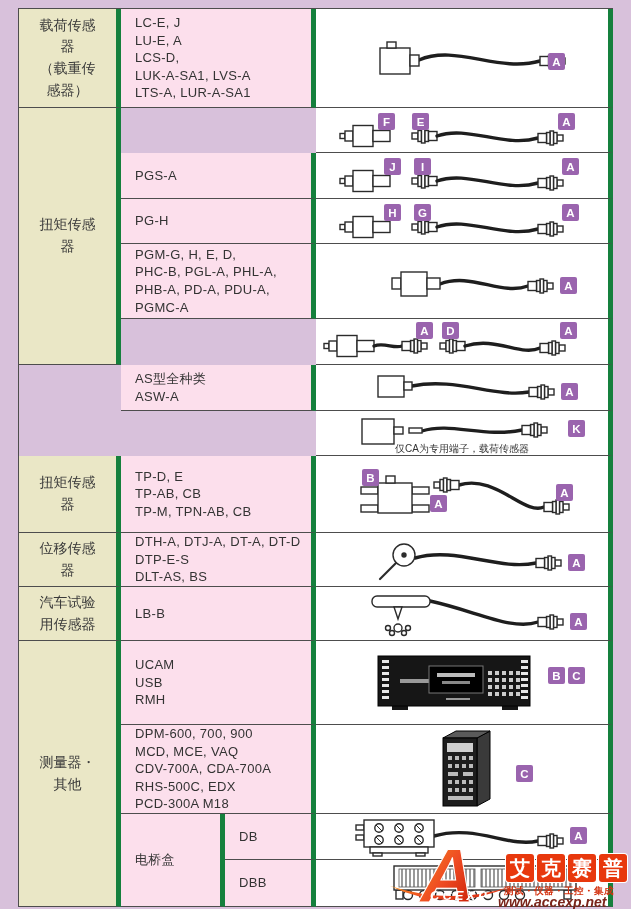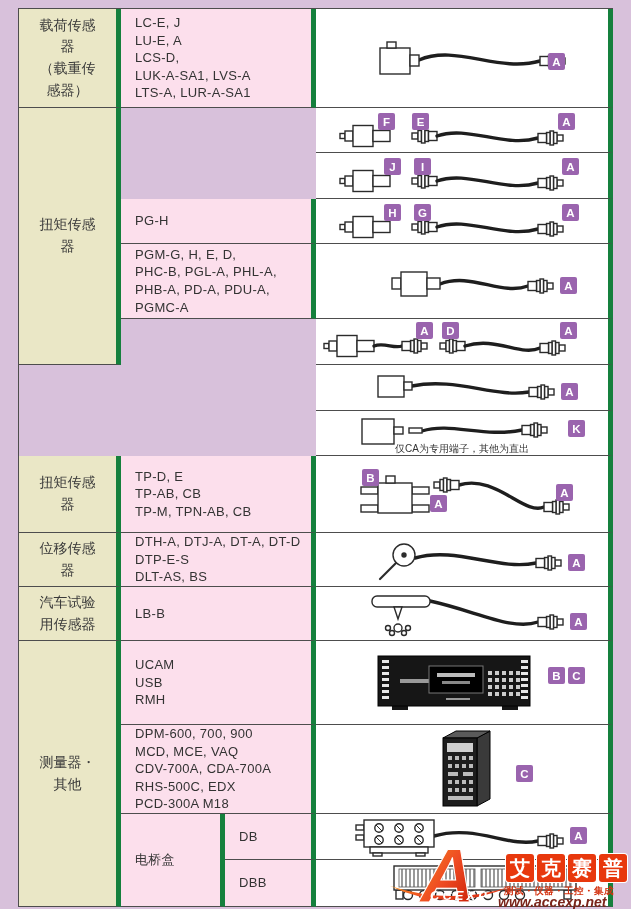--- a/index.html
+++ b/index.html
@@ -74,25 +74,28 @@
     <div class="cell cat" style="grid-row:9/10">扭矩传感器</div>
     <div class="cell cat" style="grid-row:10/11">位移传感器</div>
     <div class="cell cat" style="grid-row:11/12">汽车试验用传感器</div>
     <div class="cell cat" style="grid-row:12/16">测量器・其他</div>
 
     <div class="cell mod span23" style="grid-row:1">LC-E, J
 LU-E, A
 LCS-D,
 LUK-A-SA1, LVS-A
 LTS-A, LUR-A-SA1</div>
+    <div class="cell mod span23" style="grid-row:3">PGS-A</div>
     <div class="cell mod span23" style="grid-row:4">PG-H</div>
     <div class="cell mod span23" style="grid-row:5">PGM-G, H, E, D,
 PHC-B, PGL-A, PHL-A,
 PHB-A, PD-A, PDU-A,
 PGMC-A</div>
+    <div class="cell mod span23" style="grid-row:7">AS型全种类
+ASW-A</div>
     <div class="cell mod span23" style="grid-row:9">TP-D, E
 TP-AB, CB
 TP-M, TPN-AB, CB</div>
     <div class="cell mod span23" style="grid-row:10">DTH-A, DTJ-A, DT-A, DT-D
 DTP-E-S
 DLT-AS, BS</div>
     <div class="cell mod span23" style="grid-row:11">LB-B</div>
     <div class="cell mod span23" style="grid-row:12">UCAM
 USB
 RMH</div>
@@ -197,21 +200,21 @@
       <svg class="dsvg" width="296" height="44" viewBox="0 0 296 44">
         <path class="cable" d="M106,20 C135,11 168,27 206,19"></path>
         <g class="dev">
           <rect x="46" y="8" width="32" height="25"></rect>
             <rect x="78" y="16" width="9" height="7"></rect>
           <rect x="93" y="17" width="13" height="5"></rect>
         </g>
         <use href="#plugL" transform="translate(231,19) scale(-1,1)"></use>
       </svg>
       <span class="badge" style="left:252px;top:9px">K</span>
-      <span class="note">仅CA为专用端子，其他为直出</span>
+      <span class="note">仅CA为专用端子，载荷传感器</span>
     </div>
 
     <div class="cell dia" style="grid-row:9">
       <svg class="dsvg" width="296" height="76" viewBox="0 0 296 76">
         <path class="cable" d="M143,29 C180,18 208,60 228,51"></path>
         <g class="dev">
           <rect x="45" y="31" width="17" height="7"></rect>
             <rect x="45" y="49" width="17" height="7"></rect>
           <rect x="96" y="31" width="17" height="7"></rect>
             <rect x="96" y="49" width="17" height="7"></rect>

